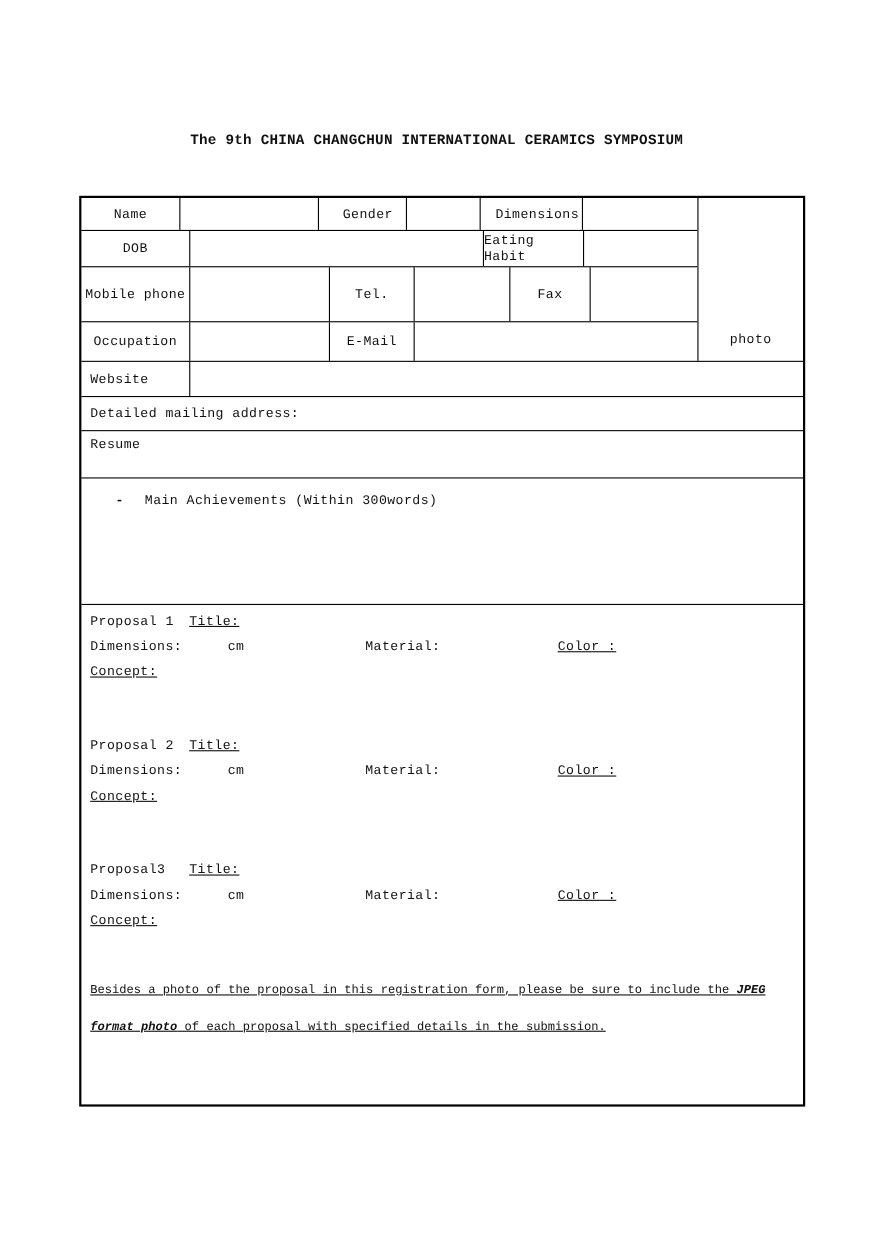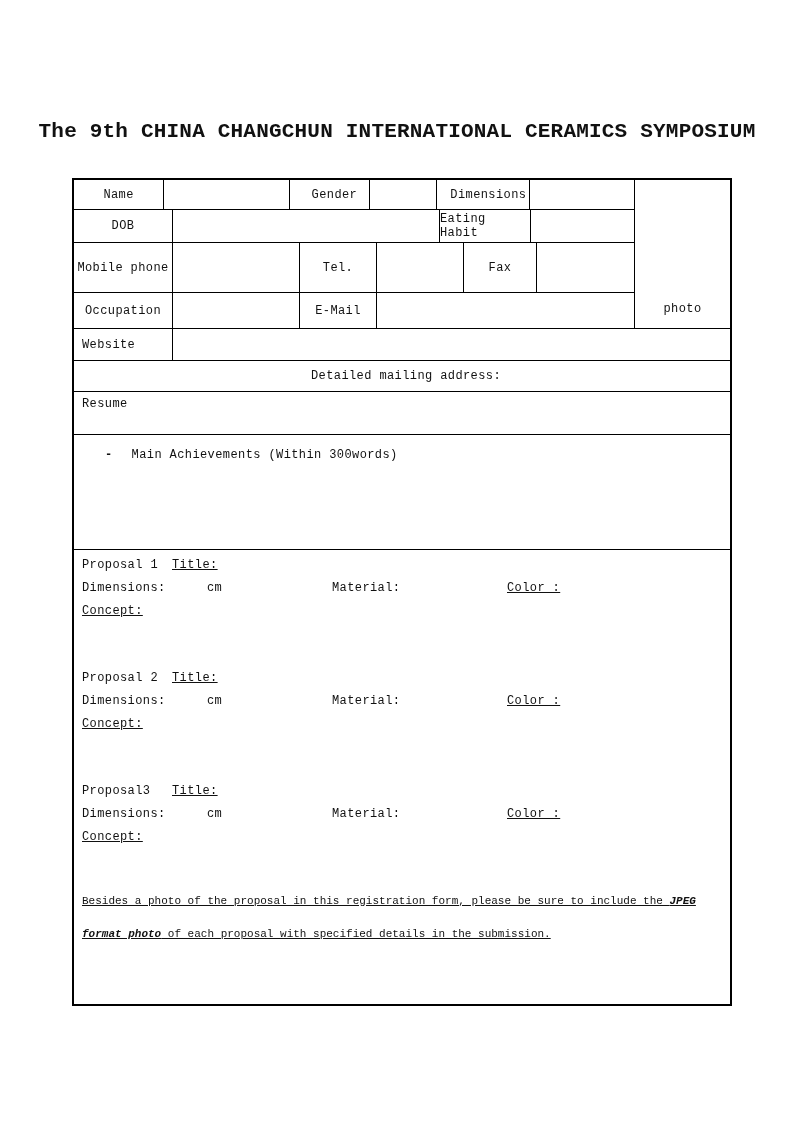--- a/index.html
+++ b/index.html
@@ -9,21 +9,21 @@
     background:#ffffff;
     margin:0 auto;
     font-family:"Liberation Mono","DejaVu Sans Mono",monospace;
     color:#111;
     overflow:hidden;
   }
   .doc-title{
     position:absolute;
     top:120px;left:0;width:100%;
     text-align:center;
-    font-size:21px;
+    font-size:13px;
     font-weight:bold;
     letter-spacing:0.2px;
     white-space:nowrap;
   }
   .doc-table{
     position:absolute;
     left:72px;top:178px;
     width:660px;height:828px;
     border:2px solid #000;
     box-sizing:border-box;
@@ -130,21 +130,21 @@
       <div class="photo-cell">
         <span>photo</span>
       </div>
     </div>
 
     <div class="trow" style="height:32px;">
       <div class="cell left" style="width:99px;">Website</div>
       <div class="cell last" style="width:557px;"></div>
     </div>
 
-    <div class="fullcell" style="height:31px;justify-content:center;">
+    <div class="fullcell" style="height:31px;">
       <span>Detailed mailing address:</span>
     </div>
 
     <div class="fullcell top" style="height:43px;">
       <span>Resume</span>
     </div>
 
     <div class="achievements-cell">
       <span class="bullet">-</span><span>Main Achievements (Within 300words)</span>
     </div>

